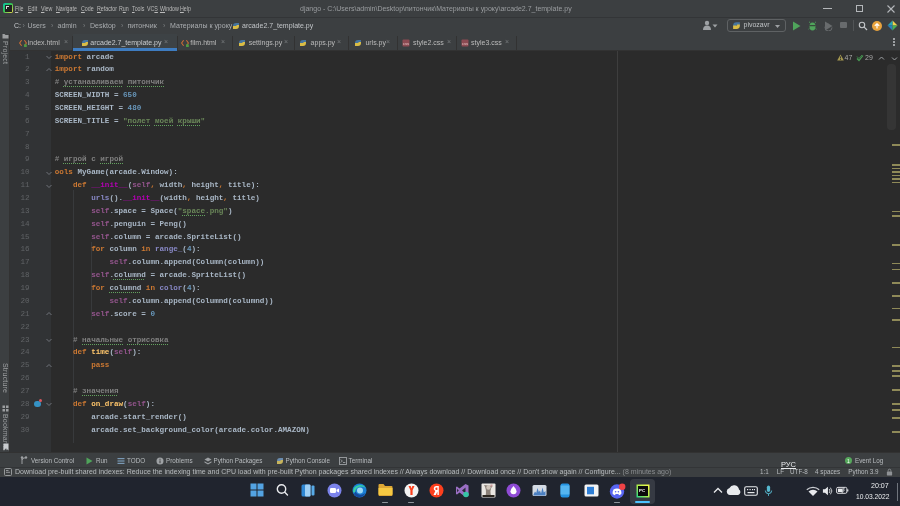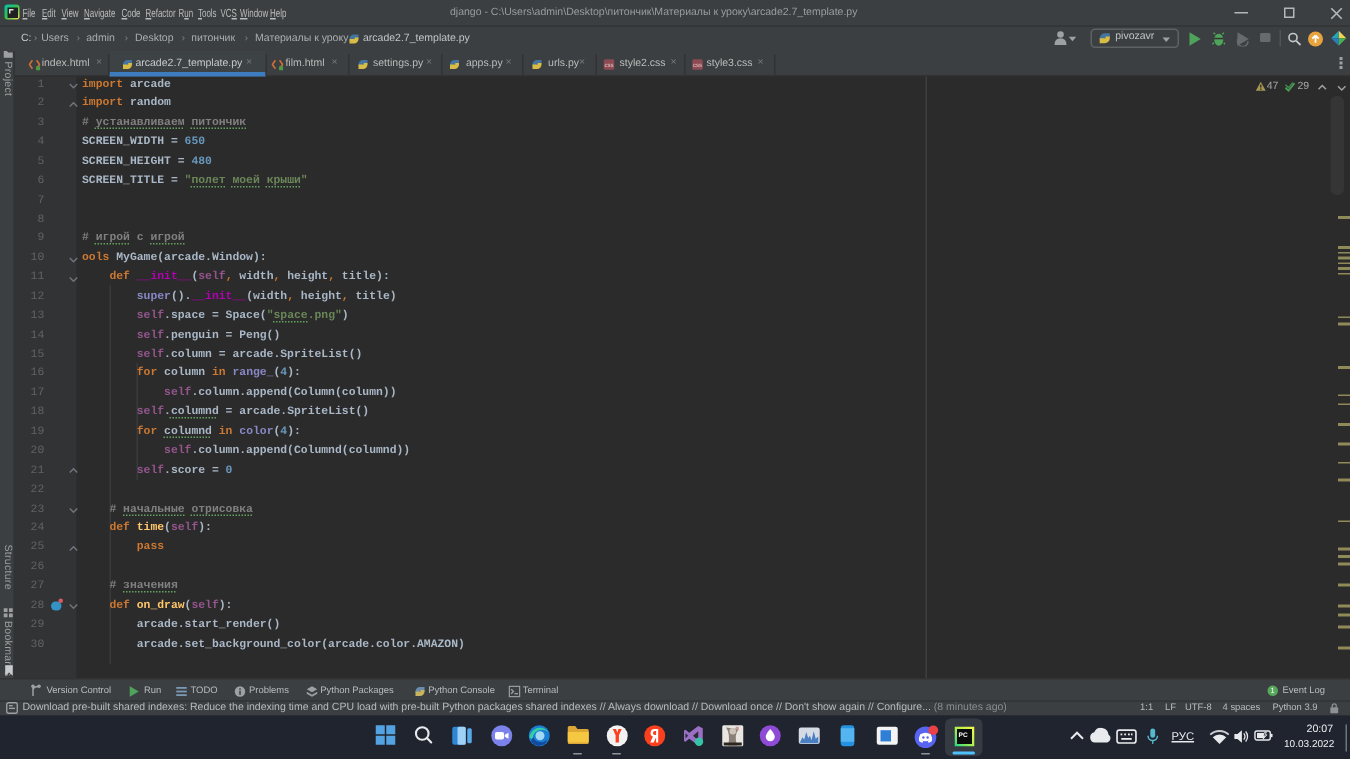--- a/index.html
+++ b/index.html
@@ -240,21 +240,21 @@
 <span class="k">import</span> random
 <span class="c"># <span class="u">устанавливаем</span> <span class="u">питончик</span></span>
 SCREEN_WIDTH = <span class="n">650</span>
 SCREEN_HEIGHT = <span class="n">480</span>
 SCREEN_TITLE = <span class="s">"<span class="u">полет</span> <span class="u">моей</span> <span class="u">крыши</span>"</span>
 
 
 <span class="c"># <span class="u">игрой</span> с <span class="u">игрой</span></span>
 <span class="k">ools</span> MyGame(arcade.Window):
     <span class="k">def</span> <span class="d">__init__</span>(<span class="se">self</span><span class="cm">,</span> width<span class="cm">,</span> height<span class="cm">,</span> title):
-        <span class="b">super</span>().<span class="d">__init__</span>(width<span class="cm">,</span> height<span class="cm">,</span> title)
+        <span class="b">urls</span>().<span class="d">__init__</span>(width<span class="cm">,</span> height<span class="cm">,</span> title)
         <span class="se">self</span>.space = Space(<span class="s">"<span class="u">space</span>.png"</span>)
         <span class="se">self</span>.penguin = Peng()
         <span class="se">self</span>.column = arcade.SpriteList()
         <span class="k">for</span> column <span class="k">in</span> <span class="b">range_</span>(<span class="n">4</span>):
             <span class="se">self</span>.column.append(Column(column))
         <span class="se">self</span>.<span class="u">columnd</span> = arcade.SpriteList()
         <span class="k">for</span> <span class="u">columnd</span> <span class="k">in</span> <span class="b">color</span>(<span class="n">4</span>):
             <span class="se">self</span>.column.append(Columnd(columnd))
         <span class="se">self</span>.score = <span class="n">0</span>
 
@@ -500,21 +500,21 @@
     <rect x="5.5" y="3" width="1.2" height="1.2" fill="#e8eaed"></rect>
     <rect x="8" y="3" width="1.2" height="1.2" fill="#e8eaed"></rect>
     <rect x="10" y="3" width="1" height="1.2" fill="#e8eaed"></rect>
     <rect x="3.5" y="6" width="7" height="1.2" fill="#e8eaed"></rect>
   </svg>
 <svg class="abs" style="left:764px;top:484.5px;" width="9" height="12" viewBox="0 0 10 13">
     <rect x="3.2" y="0.5" width="3.6" height="7" rx="1.8" fill="#56b9d0"></rect>
     <path d="M1.5 6 a3.5 3.5 0 0 0 7 0" stroke="#56b9d0" stroke-width="1.1" fill="none"></path>
     <rect x="4.5" y="9.5" width="1" height="2.5" fill="#56b9d0"></rect>
   </svg>
-<span class="abs" style="left:781px;top:486px;font-size:7.5px;color:#e8eaed;text-decoration:underline;">РУС</span>
+<span class="abs" style="left:781px;top:460px;font-size:7.5px;color:#e8eaed;text-decoration:underline;">РУС</span>
 <svg class="abs" style="left:806px;top:485.5px;" width="14" height="11" viewBox="0 0 14 11">
     <path d="M7 10 L2.5 5.5 a6.5 6.5 0 0 1 9 0z" fill="#e8eaed"></path>
     <path d="M0.8 3.8 a9 9 0 0 1 12.4 0" stroke="#e8eaed" stroke-width="1.2" fill="none" opacity="0.85"></path>
   </svg>
 <svg class="abs" style="left:822px;top:485.5px;" width="11" height="10" viewBox="0 0 13 12">
     <path d="M1 4 h2.5 L7 1 V11 L3.5 8 H1z" fill="#e8eaed"></path>
     <path d="M8.5 3.5 a4 4 0 0 1 0 5 M10 2 a6 6 0 0 1 0 8" stroke="#e8eaed" stroke-width="1" fill="none"></path>
   </svg>
 <svg class="abs" style="left:836px;top:486px;" width="13" height="8.5" viewBox="0 0 15 10">
     <rect x="0.6" y="1.6" width="12" height="7" rx="1.5" stroke="#e8eaed" stroke-width="1.1" fill="none"></rect>

